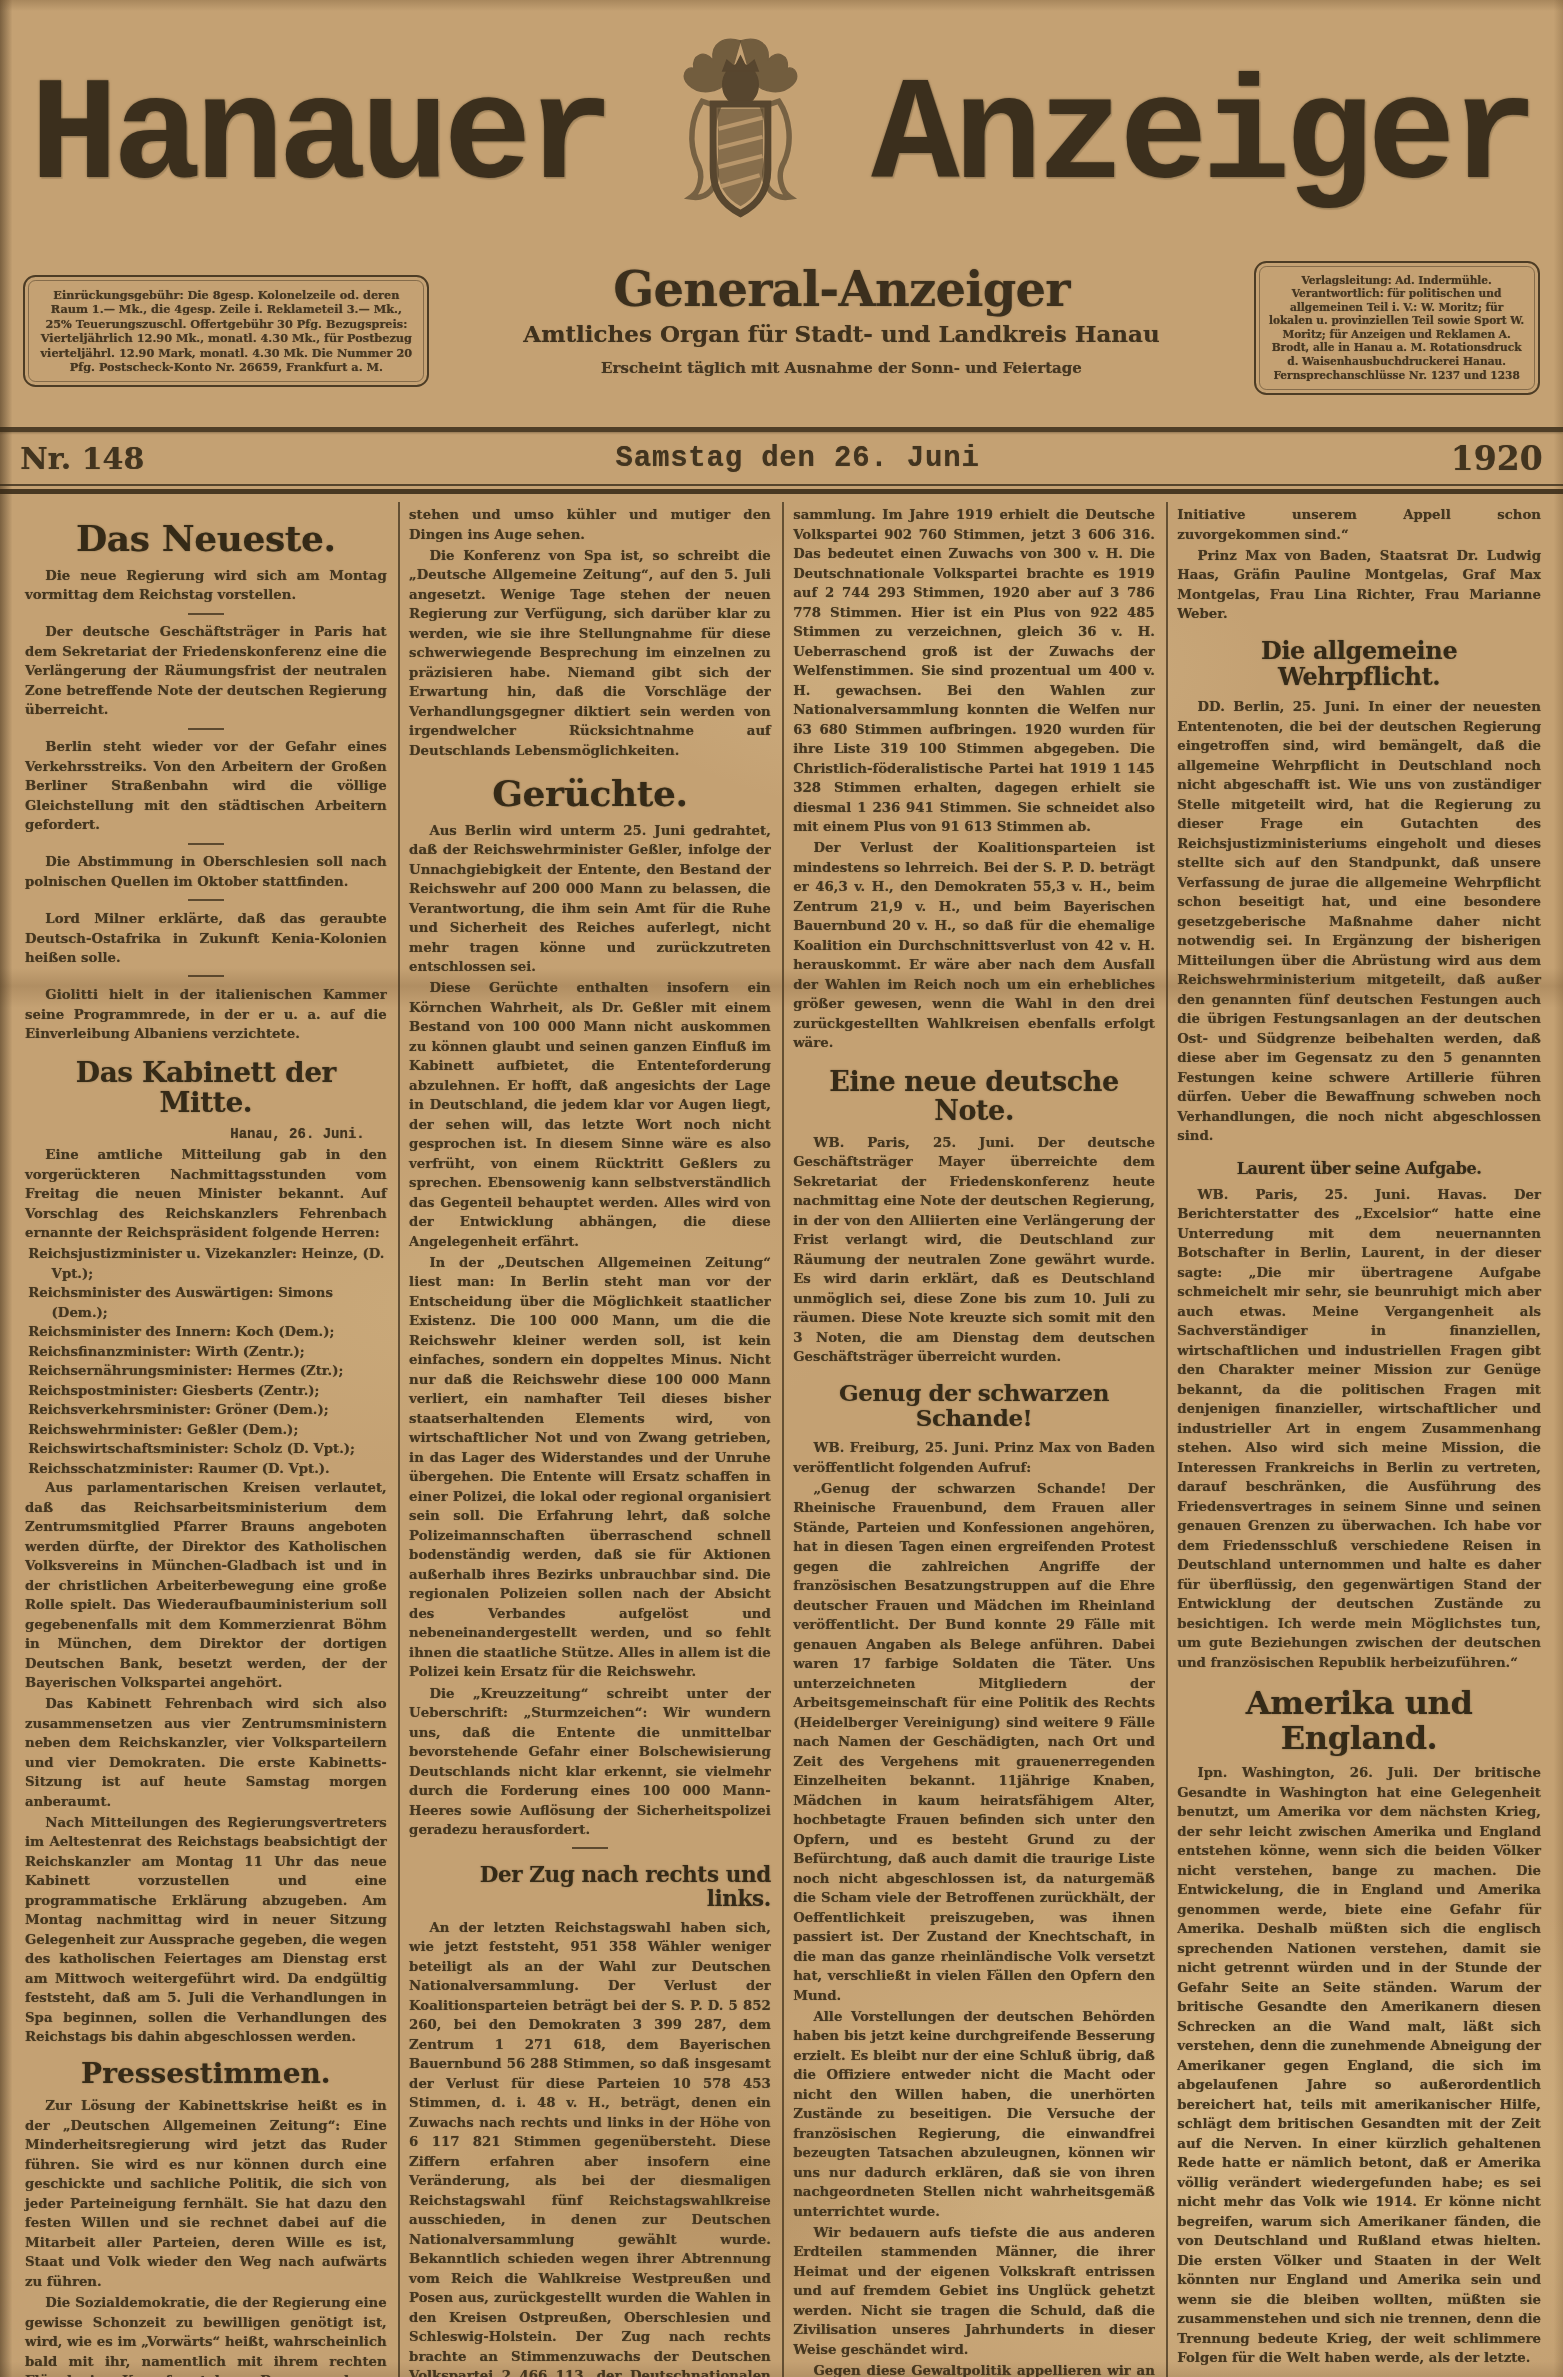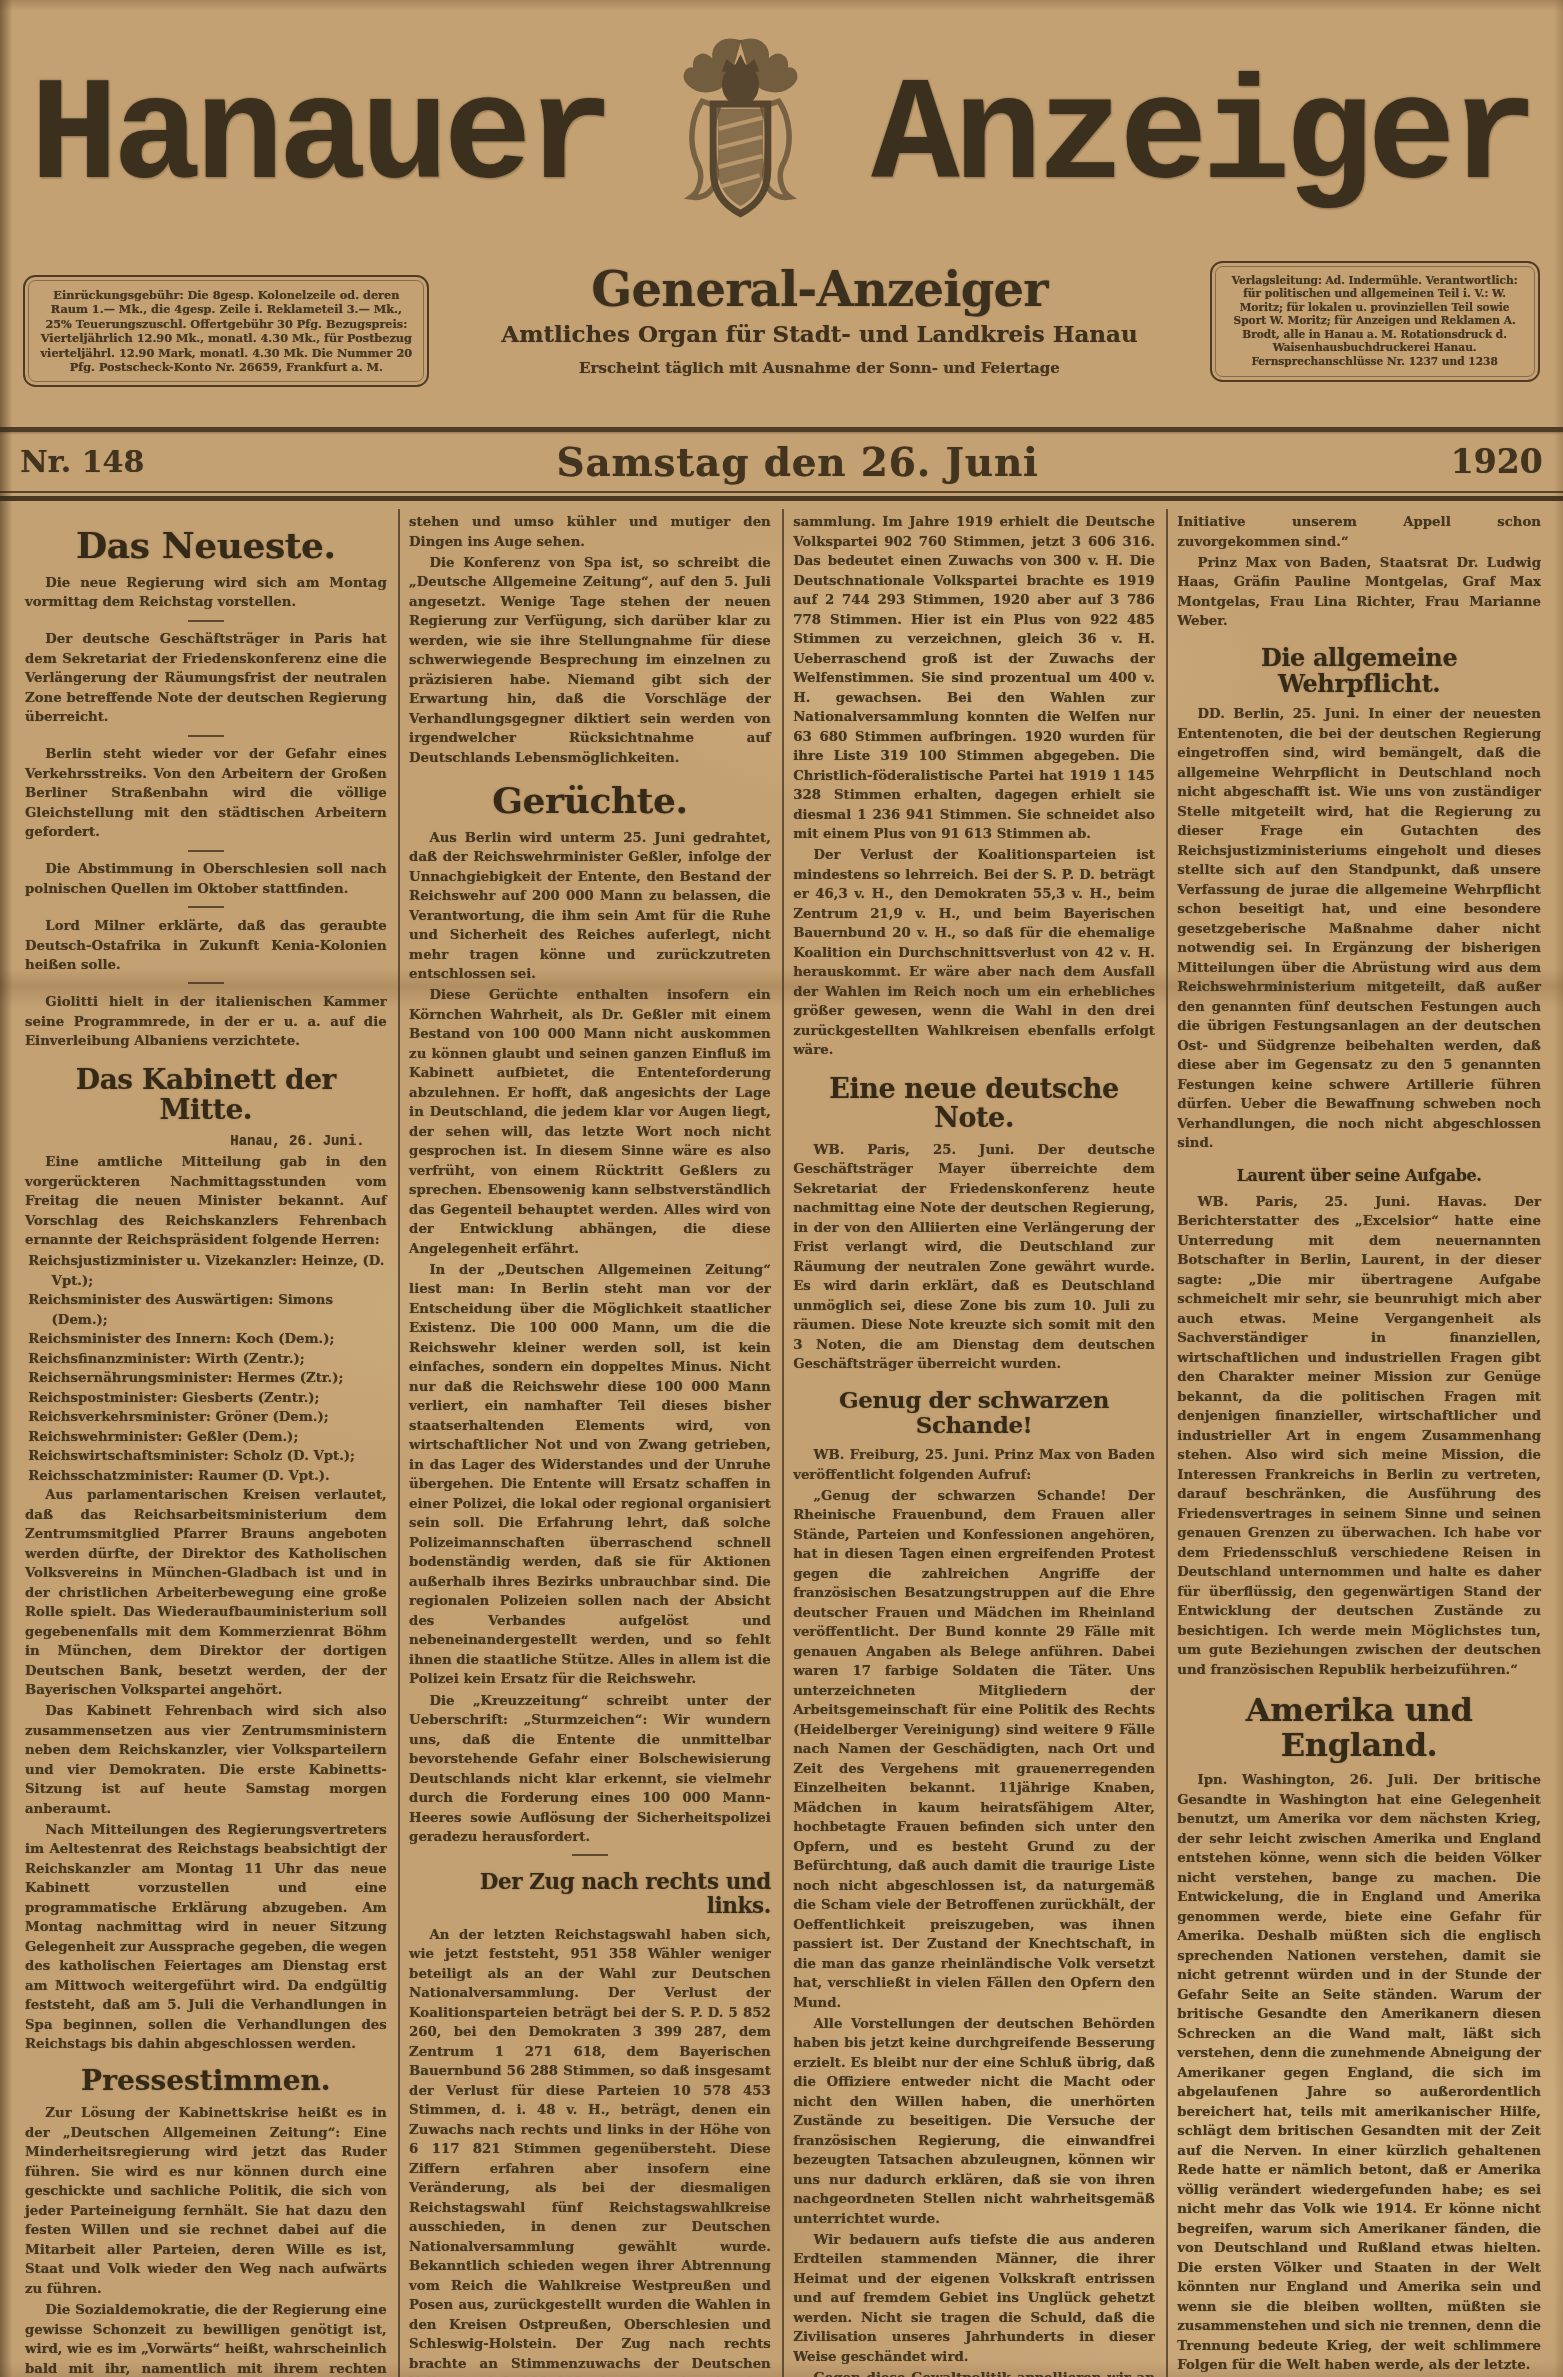--- a/index.html
+++ b/index.html
@@ -39,36 +39,36 @@
     padding:4.7px 23.4px 0 23.4px; min-height:160px;
   }
   .info-box{
     border:2.3px solid rgba(55,42,24,.85); border-radius:12.5px;
     outline:0.8px solid rgba(55,42,24,.45); outline-offset:-6.3px;
     padding:11px 12.5px; box-sizing:border-box;
     font-size:11.3px; font-weight:700; line-height:1.28; text-align:center;
     color:#453621;
   }
   .info-box.left{ width:406px; margin-top:14px; }
-  .info-box.right{ width:330px; margin-top:0px; font-size:10.6px; }
+  .info-box.right{ width:286px; margin-top:0px; font-size:10.6px; }
   .center-titles{ flex:1; text-align:center; padding:0 14px; }
   .general-title{
     font-size:48px; font-weight:700; letter-spacing:-0.8px; color:#3b2f1d;
     text-shadow:0 0 1.6px rgba(52,40,20,.5);
   }
   .organ-line{ font-size:23px; font-weight:700; margin-top:3px; color:#3f311d; }
   .schedule-line{ font-size:15px; font-weight:700; margin-top:12.5px; color:#453621; }
 
   .rule-thick{ height:5.5px; background:rgba(50,38,20,.8); margin:6.3px 0 0 0; box-shadow:0 1.6px 1.6px rgba(50,38,20,.25); }
   .date-row{
     display:flex; align-items:center; justify-content:space-between;
     padding:6.3px 20.3px 4.7px 20.3px;
   }
   .date-issue{ font-size:30px; font-weight:700; }
-  .date-center{ font-size:39px; font-weight:700; letter-spacing:0.8px; }
+  .date-center{ font-size:29px; font-weight:700; letter-spacing:0.8px;font-family:Liberation Mono, monospace; }
   .date-year{ font-size:33px; font-weight:700; }
   .rule-double{ margin:1.6px 0 0 0; }
   .rule-double .r1{ height:2.3px; background:rgba(50,38,20,.75); margin-bottom:3.1px; }
   .rule-double .r2{ height:4.7px; background:rgba(50,38,20,.85); }
 
   
   .columns{
     display:flex; align-items:stretch;
     padding:7.8px 11px 0 15.6px;
   }

